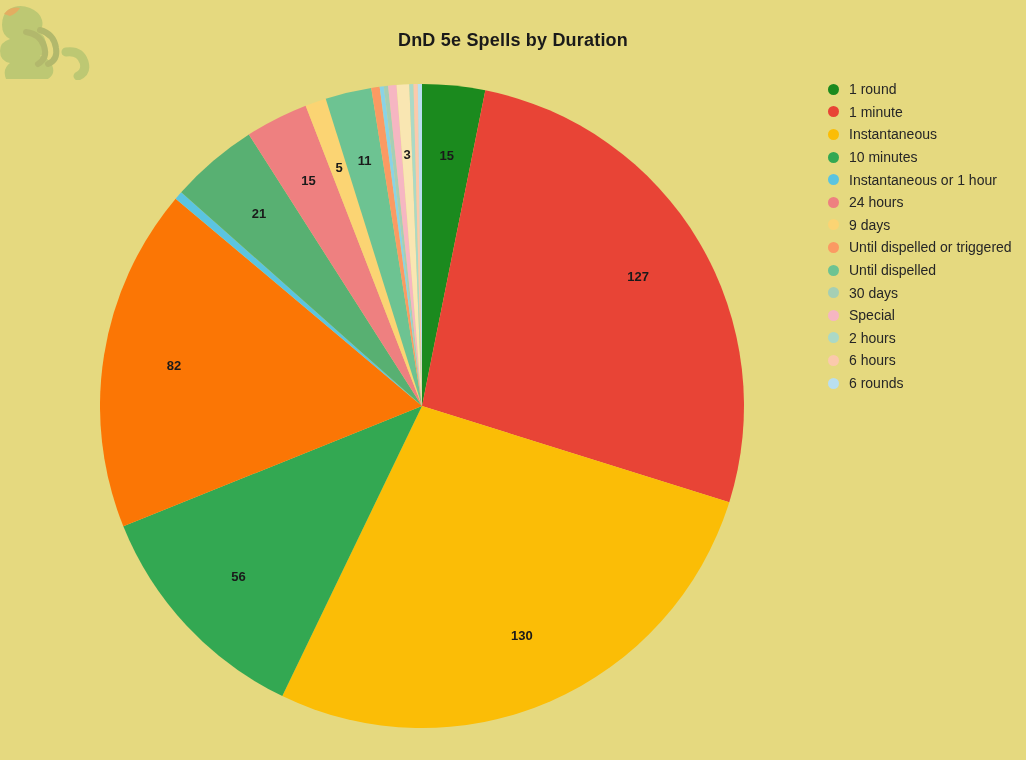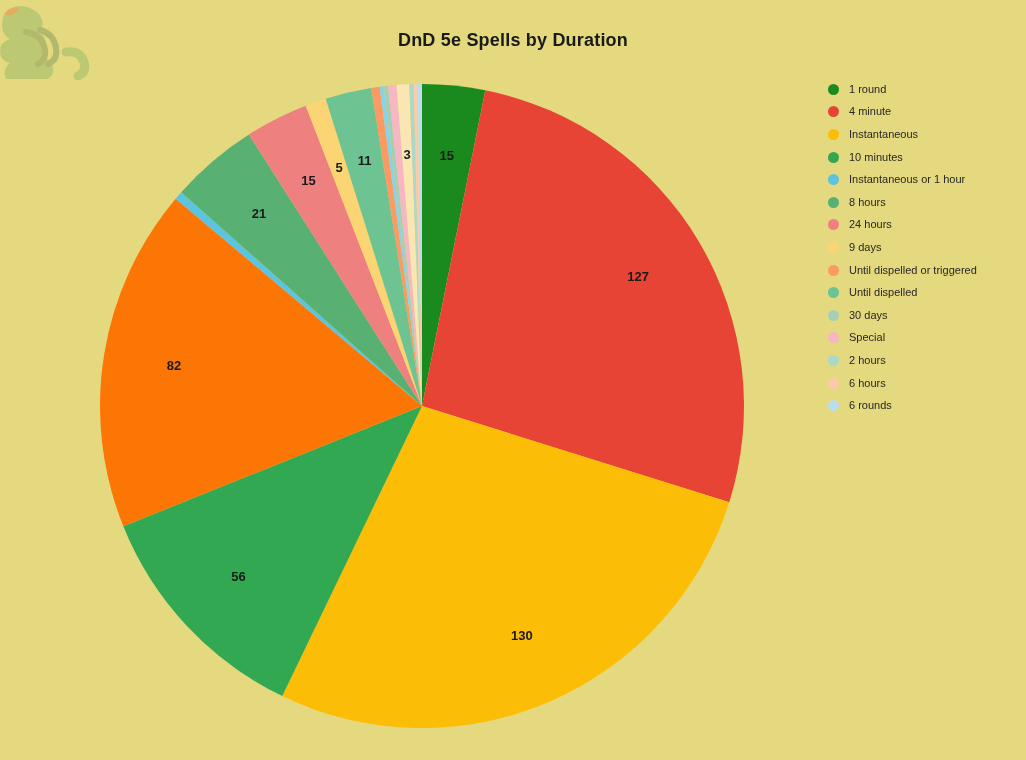--- a/index.html
+++ b/index.html
@@ -72,21 +72,21 @@
     height: 22.6px;
   }
   .legend-marker {
     width: 11px;
     height: 11px;
     border-radius: 50%;
     flex: 0 0 auto;
     margin-right: 10px;
   }
   .legend-label {
-    font-size: 11px;
+    font-size: 14px;
     color: #262626;
     white-space: nowrap;
     line-height: 1;
   }
 </style>
 </head>
 <body style="background: rgb(229, 217, 127);">
 
 <div id="page">
 
@@ -137,39 +137,35 @@
     </svg>
   </div>
 
   <div id="legend">
       <div class="legend-item">
         <span class="legend-marker" style="background: rgb(27, 138, 30);"></span>
         <span class="legend-label">1 round</span>
       </div>
       <div class="legend-item">
         <span class="legend-marker" style="background: rgb(232, 68, 54);"></span>
-        <span class="legend-label">4 minute</span>
+        <span class="legend-label">1 minute</span>
       </div>
       <div class="legend-item">
         <span class="legend-marker" style="background: rgb(251, 189, 6);"></span>
         <span class="legend-label">Instantaneous</span>
       </div>
       <div class="legend-item">
         <span class="legend-marker" style="background: rgb(51, 168, 82);"></span>
         <span class="legend-label">10 minutes</span>
       </div>
       <div class="legend-item">
         <span class="legend-marker" style="background: rgb(91, 196, 224);"></span>
         <span class="legend-label">Instantaneous or 1 hour</span>
       </div>
       <div class="legend-item">
-        <span class="legend-marker" style="background: rgb(88, 176, 114);"></span>
-        <span class="legend-label">8 hours</span>
-      </div>
-      <div class="legend-item">
         <span class="legend-marker" style="background: rgb(238, 128, 128);"></span>
         <span class="legend-label">24 hours</span>
       </div>
       <div class="legend-item">
         <span class="legend-marker" style="background: rgb(251, 212, 115);"></span>
         <span class="legend-label">9 days</span>
       </div>
       <div class="legend-item">
         <span class="legend-marker" style="background: rgb(251, 154, 99);"></span>
         <span class="legend-label">Until dispelled or triggered</span>

